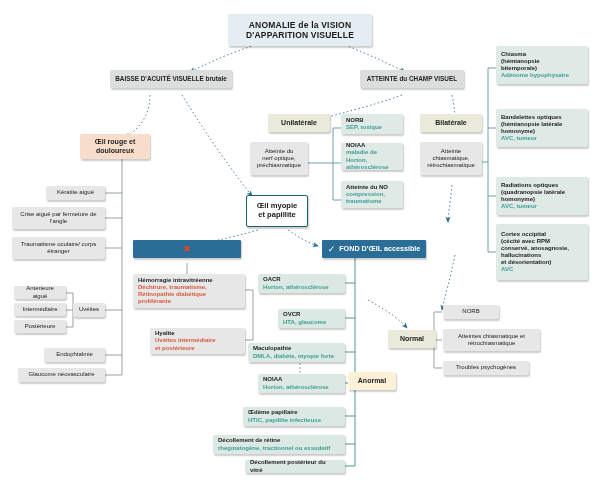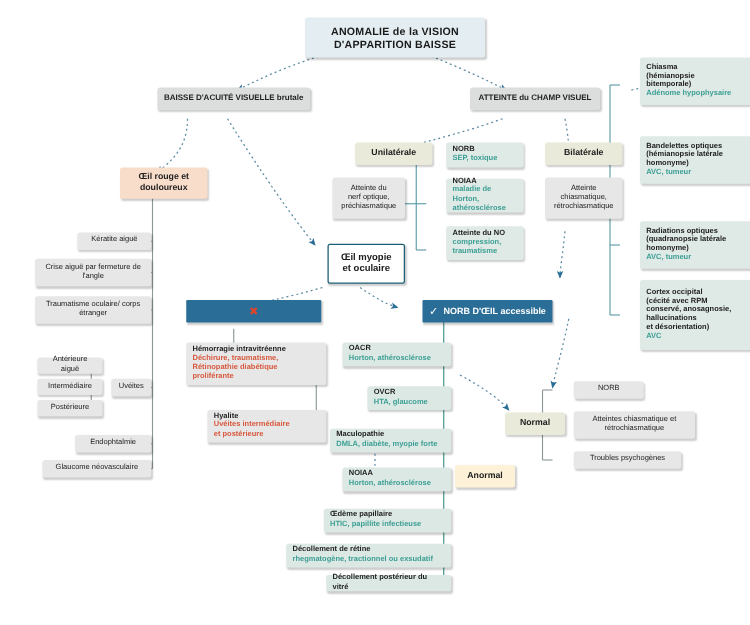--- a/index.html
+++ b/index.html
@@ -3,21 +3,21 @@
 <meta charset="utf-8">
 <style>
   html,body{margin:0;padding:0;background:#ffffff;}
   body{width:600px;height:500px;position:relative;overflow:hidden;
        font-family:"Liberation Sans","DejaVu Sans",sans-serif;
        -webkit-font-smoothing:antialiased;}
   #canvas{position:absolute;left:0;top:0;width:600px;height:500px;}
   svg.links{position:absolute;left:0;top:0;width:600px;height:500px;pointer-events:none;}
 
   .box{position:absolute;box-sizing:border-box;display:flex;flex-direction:column;
-       justify-content:center;border-radius:2px;line-height:1.18;margin-left:16px;}
+       justify-content:center;border-radius:2px;line-height:1.18;}
   .box .t{display:block;}
 
   
   .v-title{background:#e4eef2;color:#1b1b1b;font-weight:bold;font-size:8.5px;
            letter-spacing:.2px;text-align:center;align-items:center;padding:5px 6px;}
   .v-grey{background:#dcdedd;color:#222;font-size:6.4px;text-align:center;
           align-items:center;padding:3px 4px;font-weight:bold;}
   .v-greyl{background:#e6e7e6;color:#222;font-size:6px;text-align:center;
            align-items:center;padding:3px 4px;}
   .v-greyleft{background:#e6e7e6;color:#222;font-size:6px;text-align:left;padding:3px 5px;}
@@ -124,21 +124,21 @@
       <path d="M434,312 L434,368"></path>
       <path d="M434,312 L442,312"></path>
       <path d="M434,340 L442,340"></path>
       <path d="M434,368 L442,368"></path>
       <path d="M434,340 L417,340"></path>
     </g>
   </svg>
 
   <div class="box v-title shadow" style="left:228px;top:14px;width:144px;height:32px;">
     <span class="t">ANOMALIE de la VISION</span>
-    <span class="t">D'APPARITION BAISSE</span>
+    <span class="t">D'APPARITION VISUELLE</span>
   </div>
 
   <div class="box v-grey shadow" style="left:110px;top:70px;width:122px;height:18px;">
     <span class="t">BAISSE D'ACUITÉ VISUELLE brutale</span>
   </div>
 
   <div class="box v-grey shadow" style="left:360px;top:70px;width:104px;height:18px;">
     <span class="t">ATTEINTE du CHAMP VISUEL</span>
   </div>
 
@@ -172,30 +172,30 @@
 
   <div class="box v-greyl shadow" style="left:44px;top:348px;width:61px;height:14px;">
     <span class="t">Endophtalmie</span>
   </div>
   <div class="box v-greyl shadow" style="left:18px;top:368px;width:87px;height:14px;">
     <span class="t">Glaucome néovasculaire</span>
   </div>
 
   <div class="box v-white shadow" style="left:246px;top:195px;width:62px;height:32px;">
     <span class="t">Œil myopie</span>
-    <span class="t">et oculaire</span>
+    <span class="t">et papillite</span>
   </div>
 
   <div class="box v-blue shadow" style="left:133px;top:240px;width:108px;height:18px;">
     <span class="mark-x">✖</span>
   </div>
 
   <div class="box v-blue shadow" style="left:322px;top:240px;width:104px;height:18px;">
     <span class="mark-v">✓</span>
-    <span class="t">NORB D'ŒIL accessible</span>
+    <span class="t">FOND D'ŒIL accessible</span>
   </div>
 
   <div class="box v-greyleft shadow" style="left:133px;top:274px;width:112px;height:34px;">
     <span class="t lbl">Hémorragie intravitréenne</span>
     <span class="t sub-red">Déchirure, traumatisme,</span>
     <span class="t sub-red">Rétinopathie diabétique</span>
     <span class="t sub-red">proliférante</span>
   </div>
 
   <div class="box v-greyleft shadow" style="left:150px;top:328px;width:95px;height:26px;">

